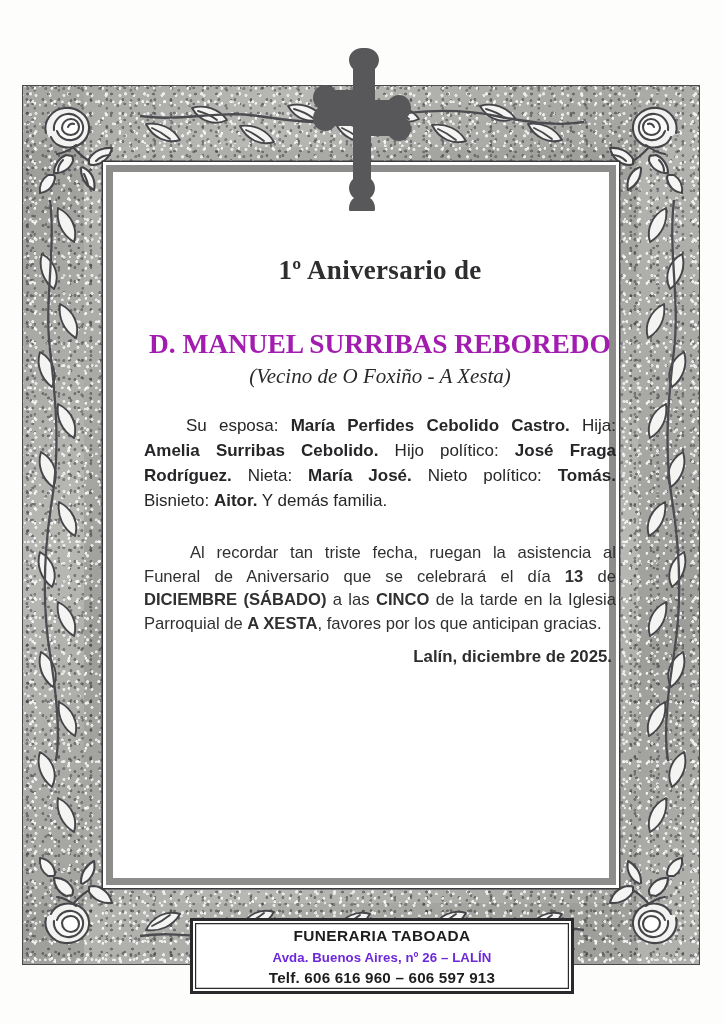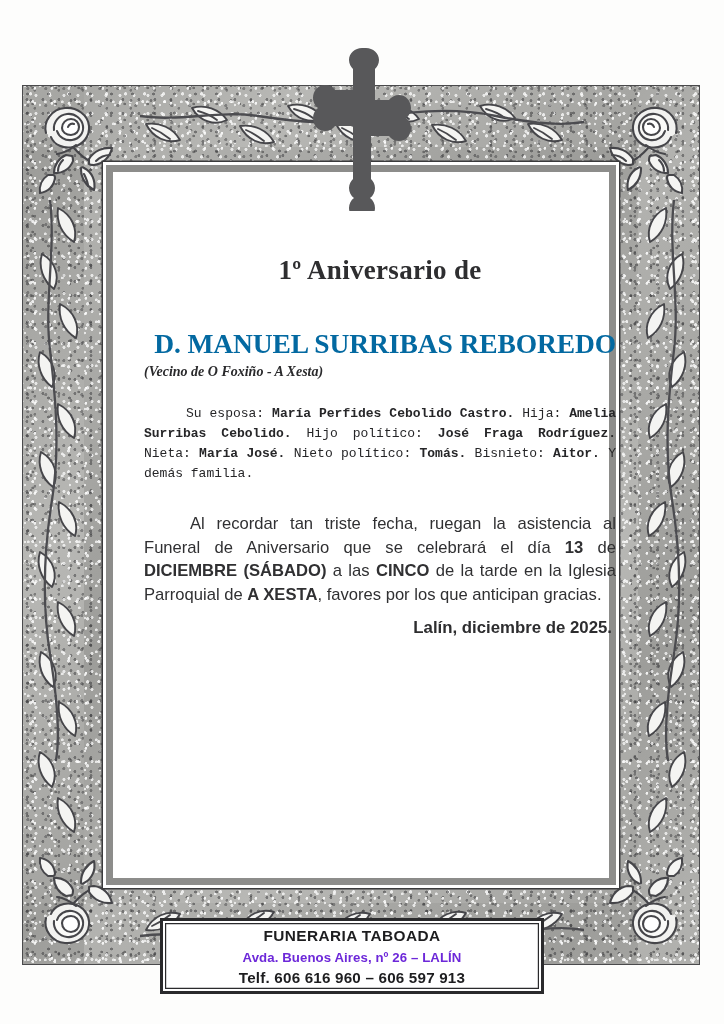--- a/index.html
+++ b/index.html
@@ -103,32 +103,32 @@
     font-weight: bold;
     font-size: 27px;
     text-align: center;
     color: #2e2e30;
     letter-spacing: .3px;
   }
   .deceased-name {
     font-family: "Liberation Serif", serif;
     font-weight: bold;
     font-size: 27.5px;
-    text-align: right;
-    color: #0369a1;
+    text-align: center;
+    color: #a21caf;
     margin-top: 42px;
     letter-spacing: -.1px;
     white-space: nowrap;
   }
   .origin {
     font-family: "Liberation Serif", serif;
-    font-weight: bold;
+    font-weight: normal;
     font-style: italic;
-    font-size: 14px;
-    text-align: left;
+    font-size: 21px;
+    text-align: center;
     color: #2a2a2c;
     margin-top: 4px;
   }
   .para {
     font-family: "Liberation Sans", sans-serif;
     font-size: 16.6px;
     line-height: 23.5px;
     color: #303032;
     text-align: justify;
     text-indent: 46px;
@@ -137,23 +137,23 @@
   .dep {
     font-family: "Liberation Sans", sans-serif;
     font-weight: bold;
     font-size: 28px;
     text-align: center;
     color: #2b2b2d;
     margin-top: 26px;
     letter-spacing: .5px;
   }
   .family {
-    font-family: Liberation Mono, monospace;
-    font-size: 13px;
-    line-height: 20px;
+    font-family: Liberation Sans, sans-serif;
+    font-size: 17px;
+    line-height: 25px;
     color: #262628;
     text-align: justify;
     text-indent: 42px;
     margin-top: 24px;
   }
   .family b { font-weight: bold; }
   .funeral { }
   .funeral b { font-weight: bold; }
   .place-date {
     font-family: "Liberation Sans", sans-serif;
@@ -161,21 +161,21 @@
     color: #2d2d2f;
     text-align: right;
     margin-top: 12px;
     padding-right: 4px;
     font-weight: bold;
   }
 
   
   #footer-box {
     position: absolute;
-    left: 160px;
+    left: 190px;
     top: 918px;
     width: 384px;
     height: 76px;
     background: #ffffff;
     border: 3px solid #2a2a2c;
     box-sizing: border-box;
     box-shadow: inset 0 0 0 2px #ffffff, inset 0 0 0 3.2px #2a2a2c;
     display: flex;
     flex-direction: column;
     align-items: center;

